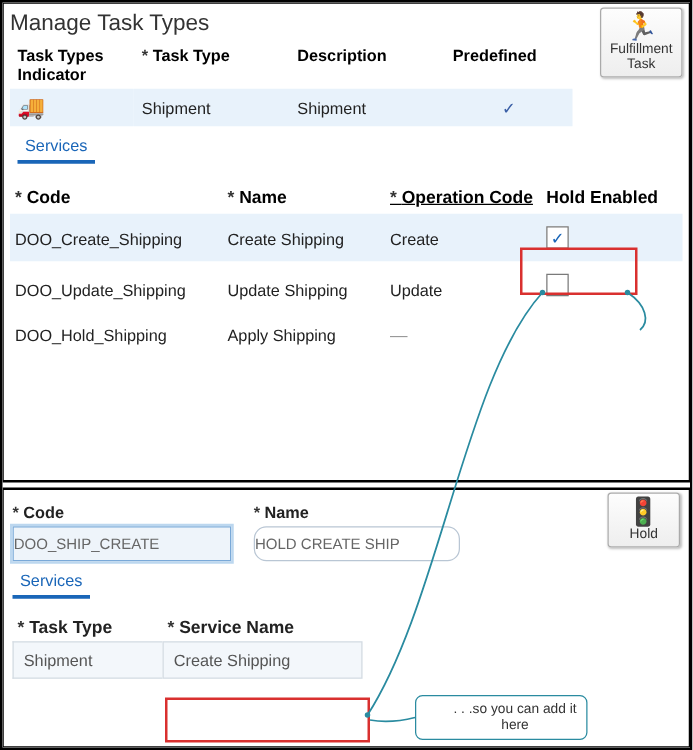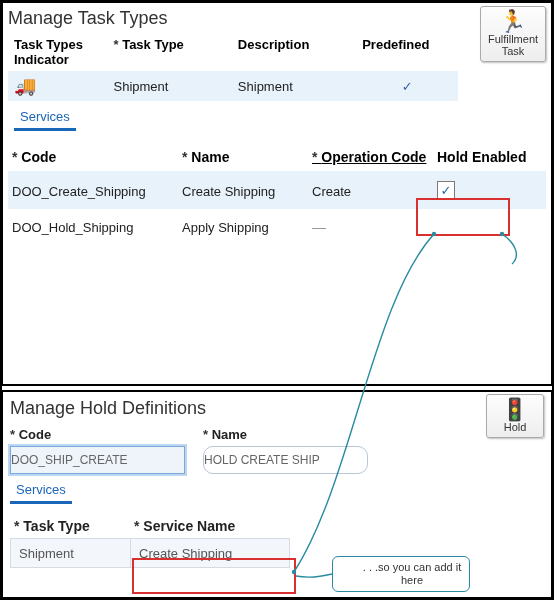--- a/index.html
+++ b/index.html
@@ -305,20 +305,28 @@
 
     <div class="svc-row sel">
       <div class="col-code">DOO_Create_Shipping</div>
       <div class="col-name">Create Shipping</div>
       <div class="col-op">Create</div>
       <div class="col-hold">
         <span class="chk-box">✓</span>
       </div>
     </div>
 
+    <div class="svc-row">
+      <div class="col-code">DOO_Update_Shipping</div>
+      <div class="col-name">Update Shipping</div>
+      <div class="col-op">Update</div>
+      <div class="col-hold">
+        <span class="chk-box"></span>
+      </div>
+    </div>
 
 
     <div class="svc-row">
       <div class="col-code">DOO_Hold_Shipping</div>
       <div class="col-name">Apply Shipping</div>
       <div class="col-hold">
         <span class="dash">—</span>
       </div>
     </div>
 
@@ -330,21 +338,20 @@
   <div class="badge">
     <div class="ic">🏃</div>
     <div>Fulfillment</div>
     <div>Task</div>
   </div>
 
   <div class="sep-bar"></div>
 
   <div class="panel-bottom">
 
-    <div class="h1">Manage Hold Definitions</div>
 
     <div class="field-row">
       <div>
         <span class="field-label"><span class="star">* </span><span>Code</span></span>
         <input class="input-box code" value="DOO_SHIP_CREATE" style="">
       </div>
       <div>
         <span class="field-label"><span class="star">* </span><span>Name</span></span>
         <input class="input-box name" value="HOLD CREATE SHIP" style="">
       </div>

